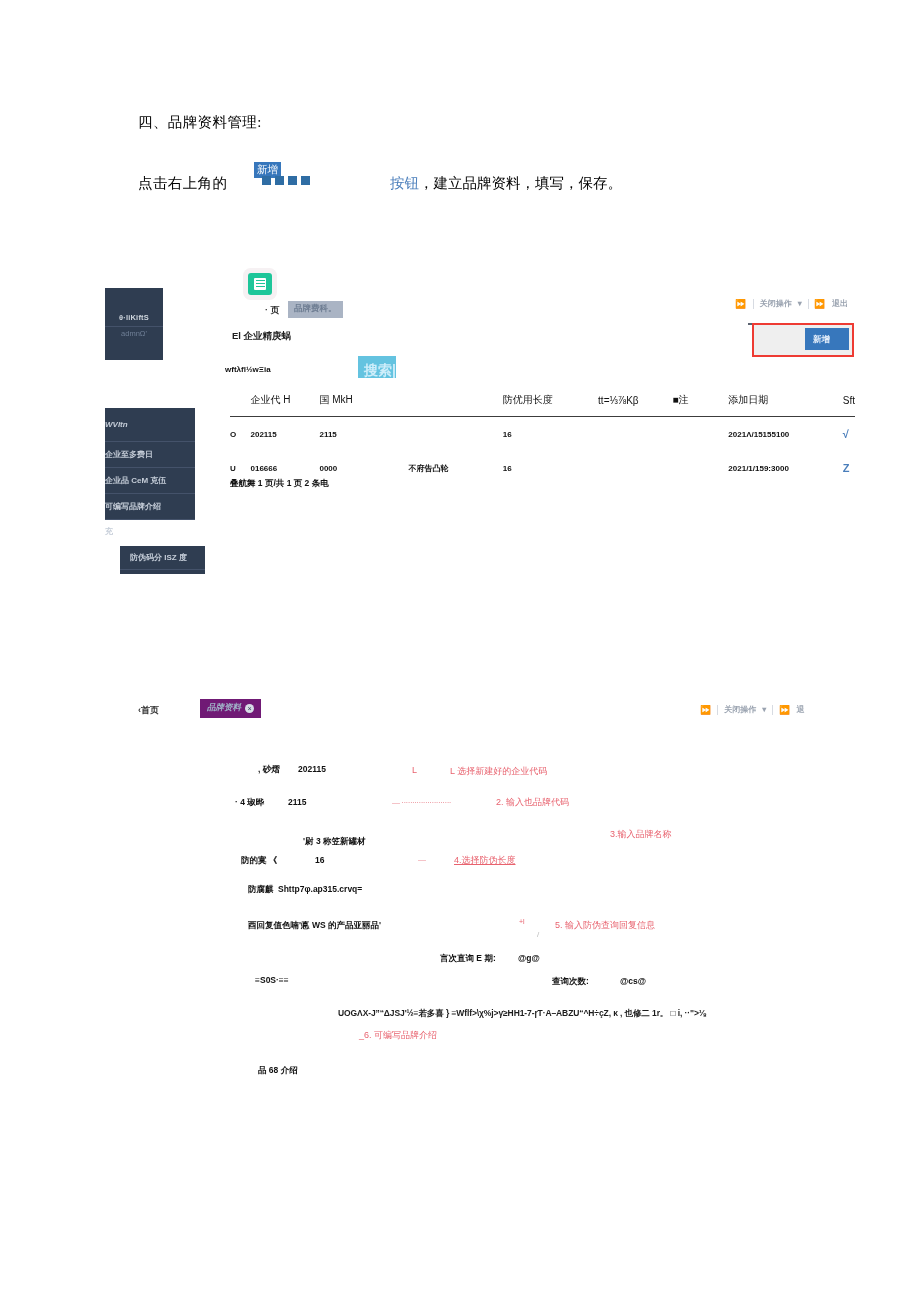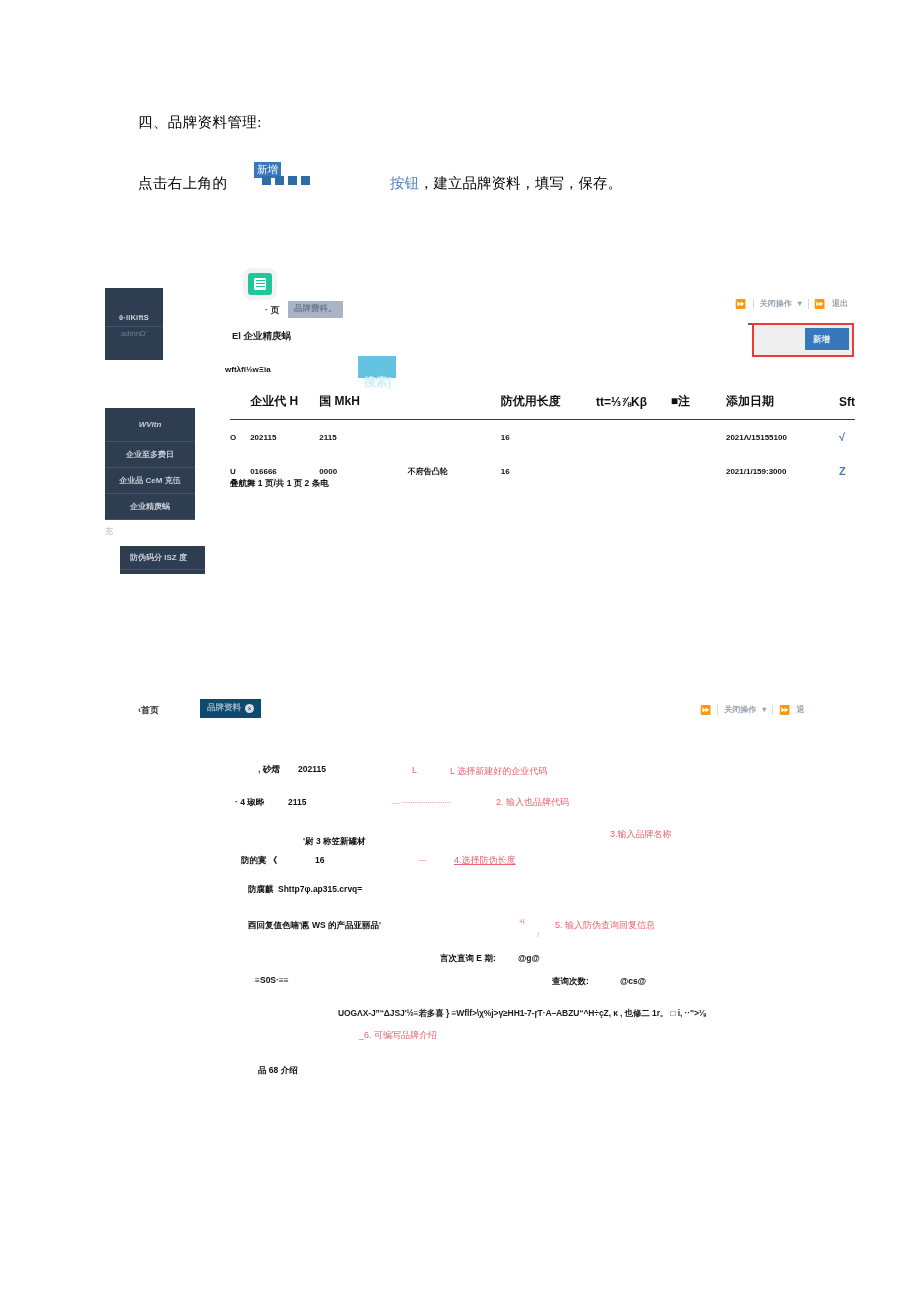--- a/index.html
+++ b/index.html
@@ -102,22 +102,22 @@
   }
   .s1-field-label{
     position:absolute;left:125px;top:97px;
     font-size:8px;font-weight:bold;color:#111;
   }
   .s1-search-btn{
     position:absolute;left:258px;top:88px;
     width:38px;height:22px;background:#64c3e0;
   }
   .s1-search-btn span{
-    position:absolute;left:6px;top:18px;
-    font-size:12px;color:#cfeefa;font-weight:bold;
+    position:absolute;left:6px;top:6px;
+    font-size:14px;color:#cfeefa;font-weight:bold;
   }
 
   .s1-topright{
     position:absolute;right:12px;top:30px;
     display:flex;align-items:center;gap:6px;
     font-size:8px;color:#9aa3b0;font-weight:bold;
   }
   .s1-topright .divider{width:1px;height:10px;background:#d7dbe2;}
   .s1-topright .ic{color:#7b848f;font-size:9px;}
 
@@ -137,21 +137,21 @@
     position:absolute;left:648px;top:55px;width:100px;height:2px;background:#5b6370;
   }
 
   
   .s1-menu{
     position:absolute;left:5px;top:140px;width:90px;
     background:#2f3d51;
   }
   .s1-menu .mi{
     font-size:8px;color:#c5cdd8;font-weight:bold;
-    padding:7px 0 7px 0;text-align:center;
+    padding:7px 0 7px 0;
     border-bottom:1px solid #44526a;
   }
   .s1-menu .mi.hdr{font-style:italic;padding:12px 0;}
   .s1-menu .mi:last-child{border-bottom:none;}
   .s1-menu-overflow{
     position:absolute;left:0;top:118px;
     font-size:8px;color:#c5cdd8;font-weight:bold;
   }
   .s1-submenu{
     position:absolute;left:20px;top:278px;width:85px;
@@ -159,21 +159,21 @@
   }
   .s1-submenu .mi{
     font-size:8px;color:#c5cdd8;font-weight:bold;
     padding:6px 0 6px 10px;border-bottom:1px solid #44526a;
   }
 
   
   .s1-table{position:absolute;left:130px;top:125px;right:5px;}
   .s1-table table{border-collapse:collapse;width:100%;}
   .s1-table th{
-    font-size:12px;font-weight:bold;color:#111;text-align:left;
+    font-size:10px;font-weight:normal;color:#111;text-align:left;
     padding:0 0 9px 0;white-space:nowrap;
   }
   .s1-table thead tr{border-bottom:1.4px solid #3c3c3c;}
   .s1-table td{
     font-size:8px;font-weight:bold;color:#111;
     padding:11px 0 11px 0;white-space:nowrap;
   }
   .s1-table .ck{color:#4a7ebb;font-size:11px;}
   .s1-pager{
     position:absolute;left:130px;top:210px;
@@ -182,22 +182,22 @@
 
   
   .shot2{left:100px;top:695px;width:800px;height:400px;}
 
   .s2-home{
     position:absolute;left:38px;top:9px;
     font-size:9px;font-weight:bold;color:#333;
   }
   .s2-tab{
     position:absolute;left:100px;top:4px;
-    background:#0c4a6e;padding:3px 7px 4px 7px;
-    display:flex;align-items:center;gap:4px;
+    background:#701a75;padding:3px 7px 4px 7px;
+    display:flex;align-items:center;gap:4px;font-style:italic;
   }
   .s2-tab .t{font-size:8.5px;color:#9fb0c6;font-weight:bold;}
   .s2-tab .x{
     width:9px;height:9px;border-radius:50%;
     background:#d7dde6;color:#2f3d51;font-size:7px;
     display:flex;align-items:center;justify-content:center;
   }
   .s2-topright{
     position:absolute;left:600px;top:9px;
     display:flex;align-items:center;gap:6px;
@@ -280,21 +280,21 @@
     <div class="s1-addwrap">
       <div class="s1-addbtn">
         <span>新增</span>
       </div>
     </div>
 
     <div class="s1-menu">
       <div class="mi hdr">WVltn</div>
       <div class="mi">企业至多费日</div>
       <div class="mi">企业品 CeM 克伍</div>
-      <div class="mi">企业精庚蜗</div>
+      <div class="mi">可编写品牌介绍</div>
       <div class="s1-menu-overflow">充</div>
     </div>
 
     <div class="s1-submenu">
       <div class="mi">防伪码分 ISZ 度</div>
     </div>
 
     <div class="s1-table">
       <table>
         <thead>

